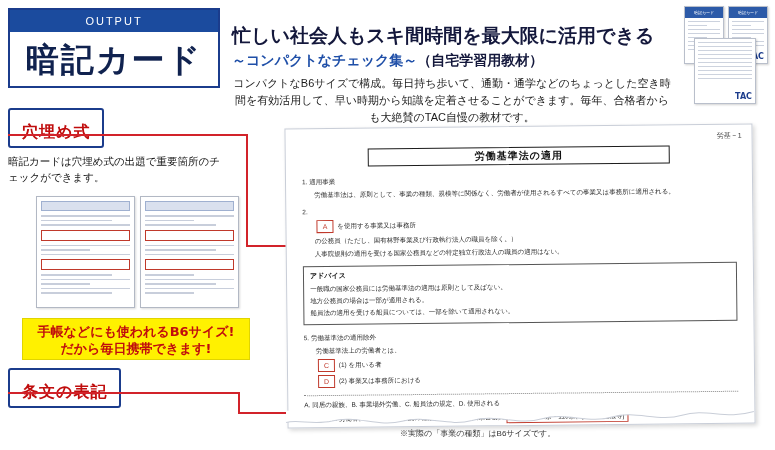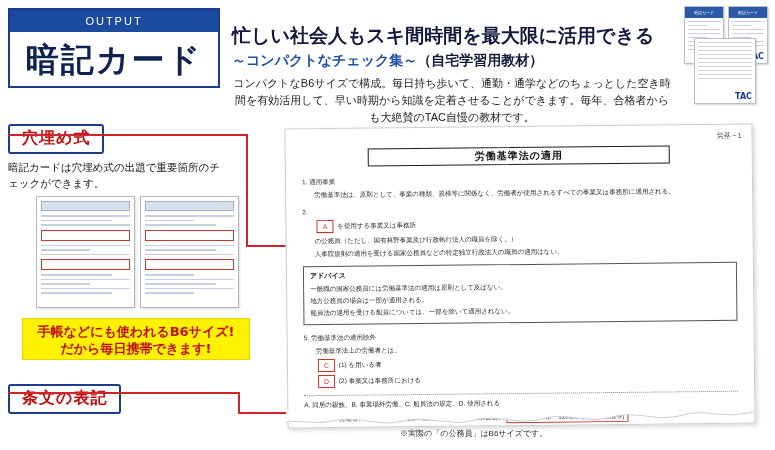--- a/index.html
+++ b/index.html
@@ -152,27 +152,26 @@
 
   
   .callout {
     position: absolute;
   }
   .callout-box {
     display: inline-block;
     border: 2px solid #1b3c8c;
     border-radius: 3px;
     background: #fff;
-    padding: 2px 12px 3px 12px;
+    padding: 12px 12px 3px 12px;
     font-size: 16px;
     font-weight: bold;
     color: #c00d0d;
     letter-spacing: 1px;
     font-family: "DejaVu Sans", sans-serif;
-    margin-top: 16px;
   }
   .callout-text {
     font-size: 10.5px;
     color: #111111;
     line-height: 16px;
     margin-top: 5px;
     width: 215px;
   }
 
   .c1 { left: 8px;  top: 108px; }
@@ -521,15 +520,15 @@
     </div>
   </div>
 
   <div class="doc-tear">
     <svg width="468" height="18" viewBox="0 0 468 18">
       <path d="M0,0 L468,0 L468,6 C440,14 420,2 396,9 C372,16 350,3 326,10 C302,17 280,4 256,11 C232,18 210,5 186,12 C162,18 140,6 116,12 C92,18 70,5 46,11 C28,15 12,9 0,12 Z" fill="#ffffff"></path>
       <path d="M468,6 C440,14 420,2 396,9 C372,16 350,3 326,10 C302,17 280,4 256,11 C232,18 210,5 186,12 C162,18 140,6 116,12 C92,18 70,5 46,11 C28,15 12,9 0,12" fill="none" stroke="#c9ced8" stroke-width="1"></path>
     </svg>
   </div>
 
-  <div class="note">※実際の「の公務員」はB6サイズです。</div>
+  <div class="note">※実際の「事業の種類」はB6サイズです。</div>
 
 </div>
 
 </body></html>

